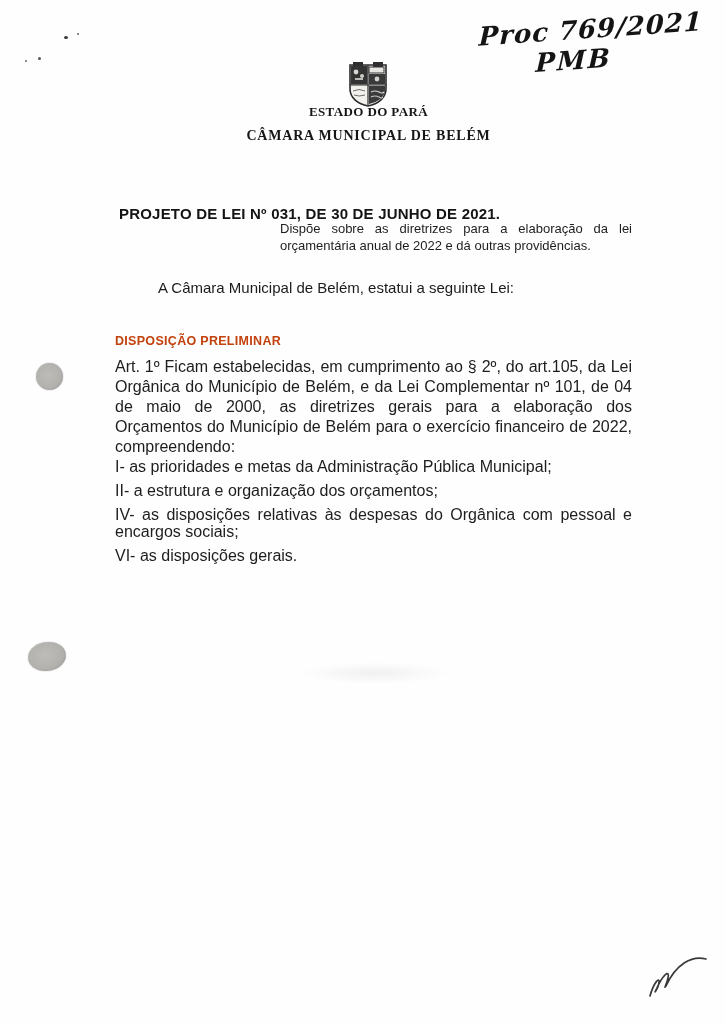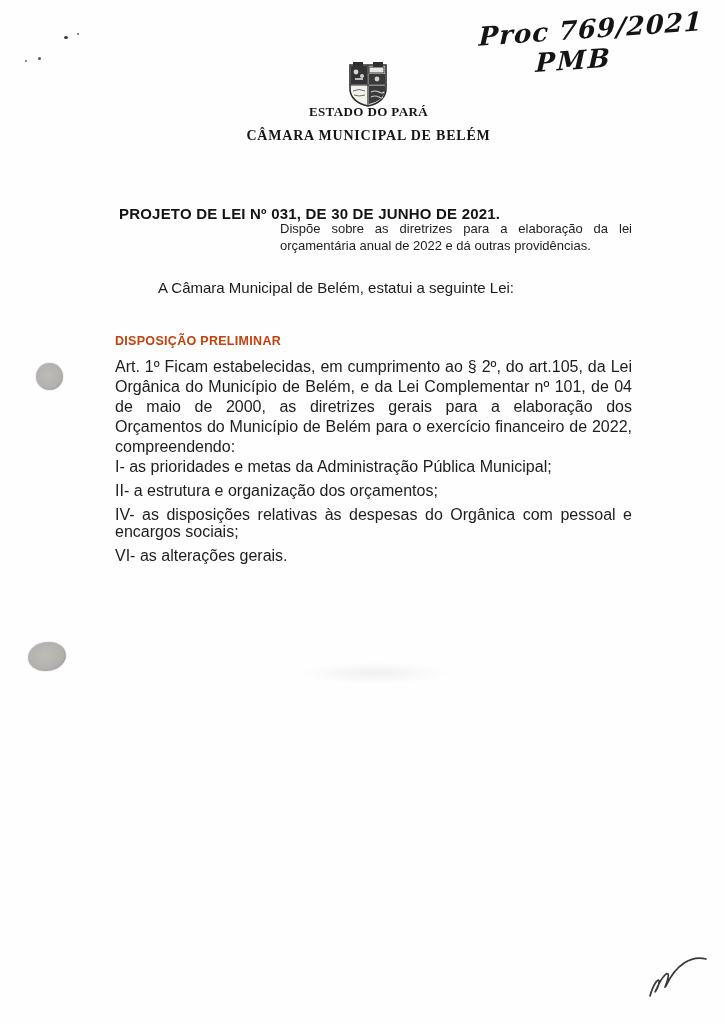--- a/index.html
+++ b/index.html
@@ -149,21 +149,21 @@
 
   <div class="preamble">A Câmara Municipal de Belém, estatui a seguinte Lei:</div>
 
   <div class="section-heading">DISPOSIÇÃO PRELIMINAR</div>
 
   <div class="body-text">
     <p class="article">Art. 1º Ficam estabelecidas, em cumprimento ao § 2º, do art.105, da Lei Orgânica do Município de Belém, e da Lei Complementar nº 101, de 04 de maio de 2000, as diretrizes gerais para a elaboração dos Orçamentos do Município de Belém para o exercício financeiro de 2022, compreendendo:</p>
     <p class="item">I- as prioridades e metas da Administração Pública Municipal;</p>
     <p class="item">II- a estrutura e organização dos orçamentos;</p>
     <p class="item">IV- as disposições relativas às despesas do Orgânica com pessoal e encargos sociais;</p>
-    <p class="item">VI- as alterações gerais.</p>
+    <p class="item">VI- as disposições gerais.</p>
   </div>
 
   <span class="punch p1"></span>
   <span class="punch p2"></span>
   <span class="smudge"></span>
 
   <div class="rubric">
     <svg width="80" height="58" viewBox="0 0 80 58">
       <path d="M10 48 C14 34 20 28 19 35 C18 41 13 47 16 42 C23 26 30 21 28 30 C27 36 23 42 26 38 C36 16 52 7 66 11" fill="none" stroke="#3a3a3a" stroke-width="1.7" stroke-linecap="round"></path>
     </svg>

